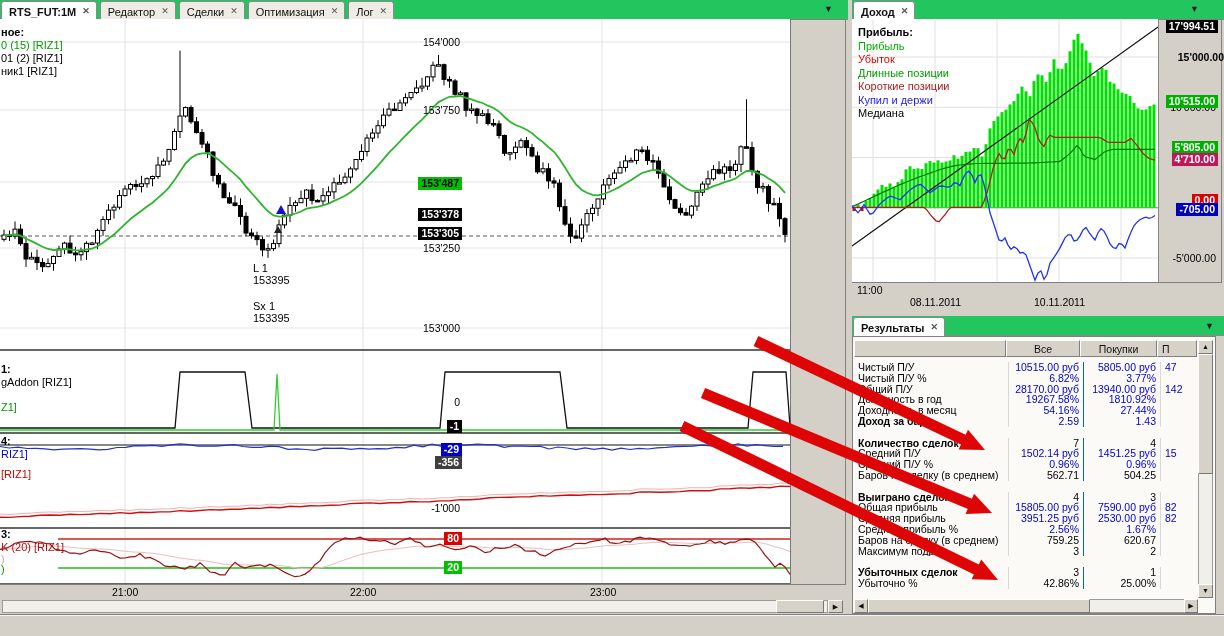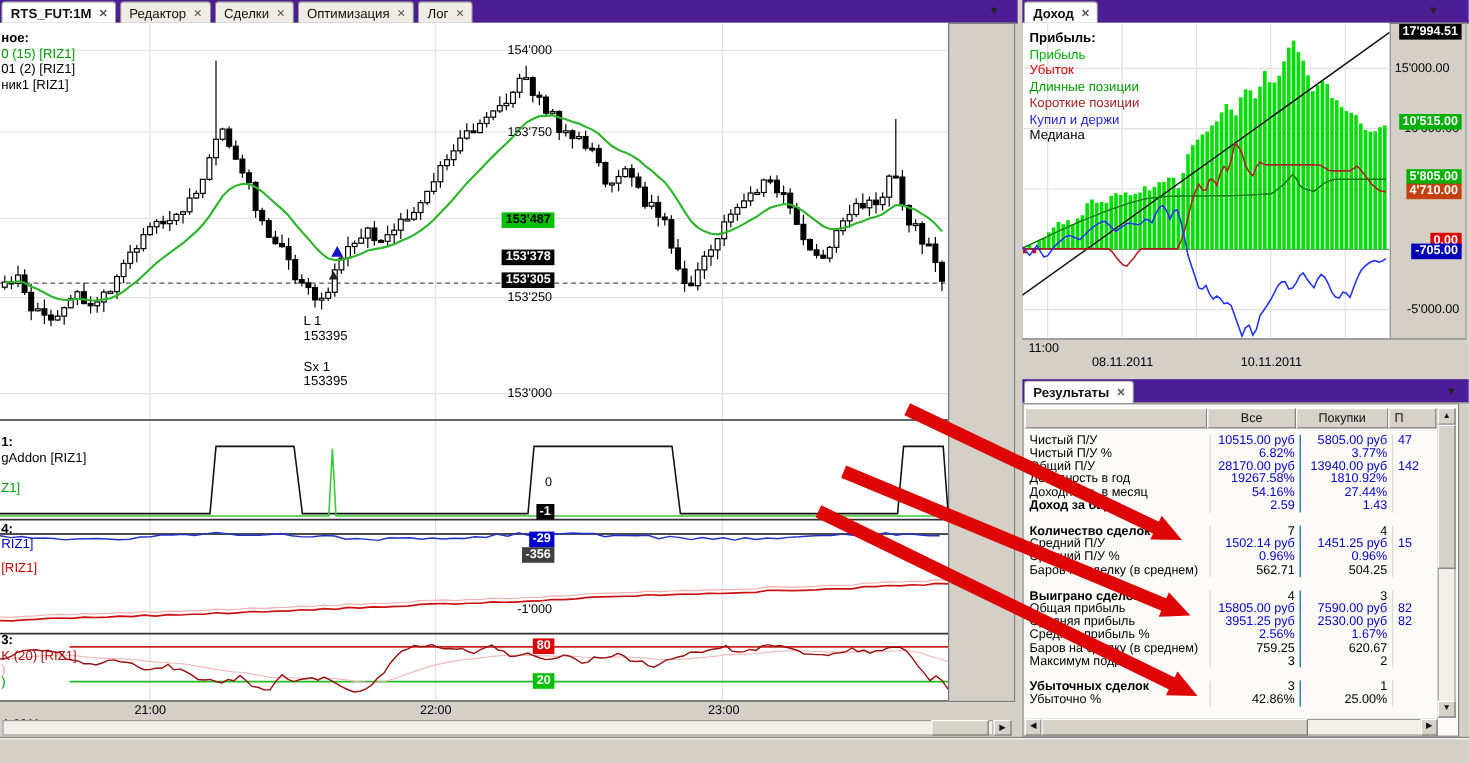--- a/index.html
+++ b/index.html
@@ -1,19 +1,19 @@
 <!DOCTYPE html>
 <html><head>
 <meta charset="utf-8">
 <style>
   html,body{margin:0;padding:0;}
   body{width:1224px;height:636px;overflow:hidden;background:#d4d0c8;
        font-family:"Liberation Sans",sans-serif;-webkit-font-smoothing:antialiased;}
   #page{position:relative;width:1224px;height:636px;overflow:hidden;}
-  .tabbar{position:absolute;height:19px;background:#4c1d95;border-bottom:1px solid #8a8a8a;}
+  .tabbar{position:absolute;height:19px;background:#22c55e;border-bottom:1px solid #8a8a8a;}
   .tab{position:relative;float:left;height:17px;margin:1px 2px 0 1px;padding:1px 6px 0 7px;
        border:1px solid #8a8a8a;border-bottom:none;border-radius:3px 3px 0 0;
        background:#efece5;font-size:11px;color:#111;display:flex;align-items:center;gap:6px;cursor:default;}
   .tab.active{background:#ffffff;font-weight:bold;}
   .tab .x{font-size:9px;color:#555;line-height:9px;}
   .dd{position:absolute;top:4px;font-size:9px;color:#222;}
   .frame{position:absolute;background:#ffffff;border:1px solid #808080;box-sizing:border-box;}
   .axcol{position:absolute;background:#d4d0c8;}
   .axlab{position:absolute;font-size:10.5px;color:#000;text-align:right;width:56px;white-space:nowrap;}
   .tag{position:absolute;font-size:10.5px;font-weight:bold;text-align:right;padding:0 3px 1px 3px;white-space:nowrap;}
@@ -535,28 +535,28 @@
   <div id="income-legend" style="position:absolute;left:858px;top:26px;">
       <div class="legline" style="position: relative; font-weight: bold; line-height: 13.5px;">Прибыль:</div>
       <div class="legline" style="position: relative; line-height: 13.5px; color: rgb(0, 176, 0);">Прибыль</div>
       <div class="legline" style="position: relative; line-height: 13.5px; color: rgb(221, 0, 0);">Убыток</div>
       <div class="legline" style="position: relative; line-height: 13.5px; color: rgb(0, 160, 0);">Длинные позиции</div>
       <div class="legline" style="position: relative; line-height: 13.5px; color: rgb(170, 34, 34);">Короткие позиции</div>
       <div class="legline" style="position: relative; line-height: 13.5px; color: rgb(34, 34, 221);">Купил и держи</div>
       <div class="legline" style="position: relative; line-height: 13.5px; color: rgb(0, 0, 0);">Медиана</div>
     </div>
   <div id="income-labels">
-      <div class="axlab" style="right: 16px; top: 51px;">15'000.00</div>
+      <div class="axlab" style="right: 0; top: 51px; font-weight: bold;">15'000.00</div>
       <div class="axlab" style="right: 8px; top: 101px;">10'000.00</div>
       <div class="axlab" style="right: 8px; top: 252px;">-5'000.00</div>
       <div class="tag" style="right: 6px; top: 194px; background: rgb(221, 0, 0); color: rgb(255, 255, 255);">0.00</div>
       <div class="tag" style="right: 6px; top: 20px; background: rgb(0, 0, 0); color: rgb(255, 255, 255);">17'994.51</div>
       <div class="tag" style="right: 6px; top: 95px; background: rgb(0, 176, 0); color: rgb(255, 255, 255);">10'515.00</div>
       <div class="tag" style="right: 6px; top: 141px; background: rgb(0, 176, 0); color: rgb(255, 255, 255);">5'805.00</div>
-      <div class="tag" style="right: 6px; top: 153px; background: #c2410c; color: rgb(255, 255, 255);">4'710.00</div>
+      <div class="tag" style="right: 6px; top: 153px; background: #be185d; color: rgb(255, 255, 255);">4'710.00</div>
       <div class="tag" style="right: 6px; top: 203px; background: rgb(0, 0, 187); color: rgb(255, 255, 255);">-705.00</div>
     </div>
 
   <div class="tstrip" style="left:852px;top:282px;width:370px;height:30px;"></div>
   <span class="tlab" style="left:857px;top:284px;">11:00</span>
   <span class="tlab" style="left:910px;top:296px;">08.11.2011</span>
   <span class="tlab" style="left:1034px;top:296px;">10.11.2011</span>
 
   <div class="tabbar" id="results-tabbar" style="left:852px;top:316px;width:372px;">
       <div class="tab active">

